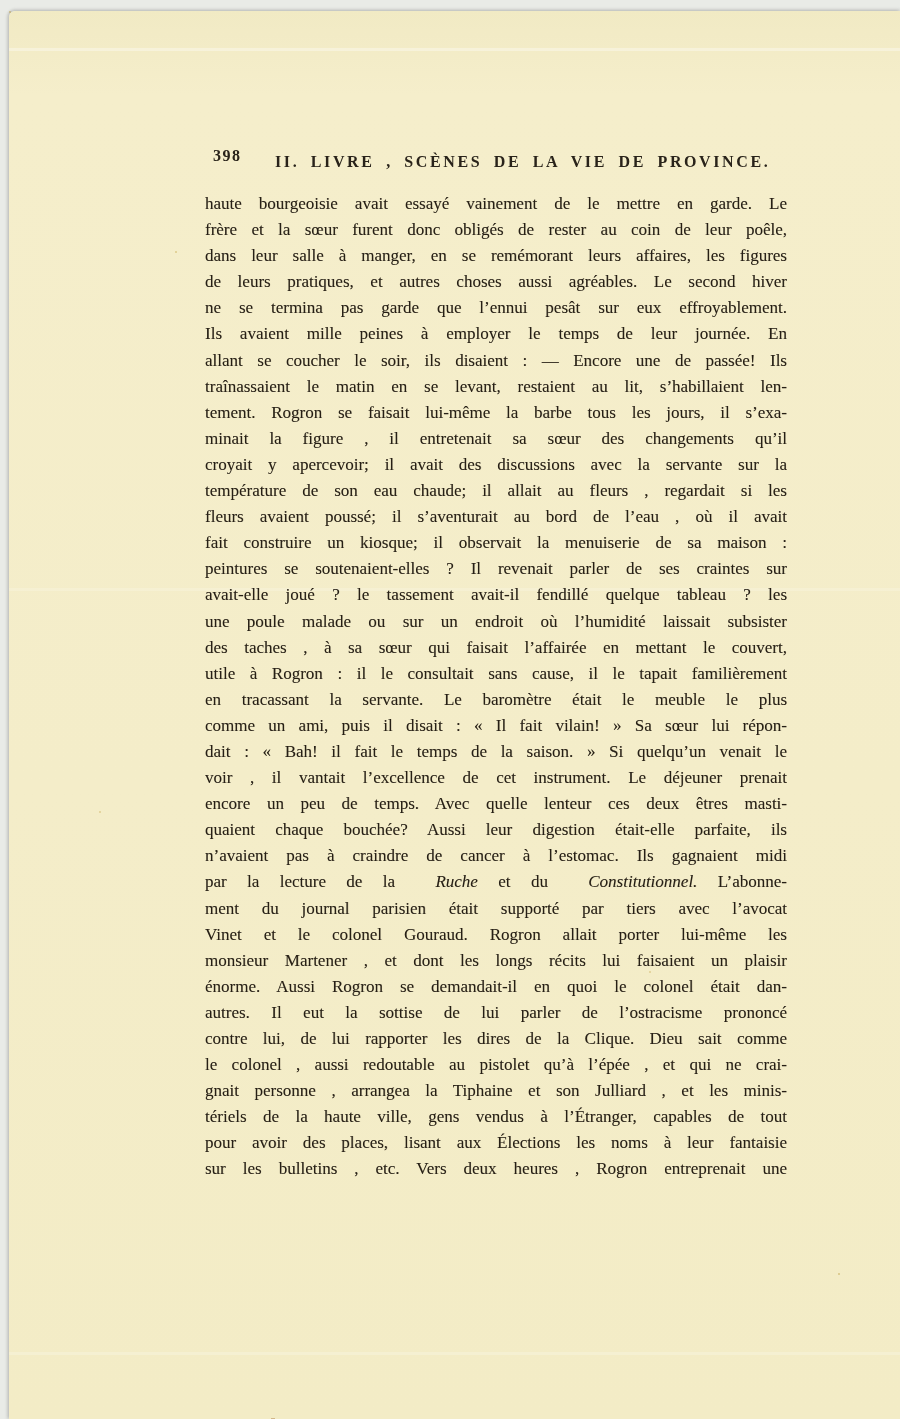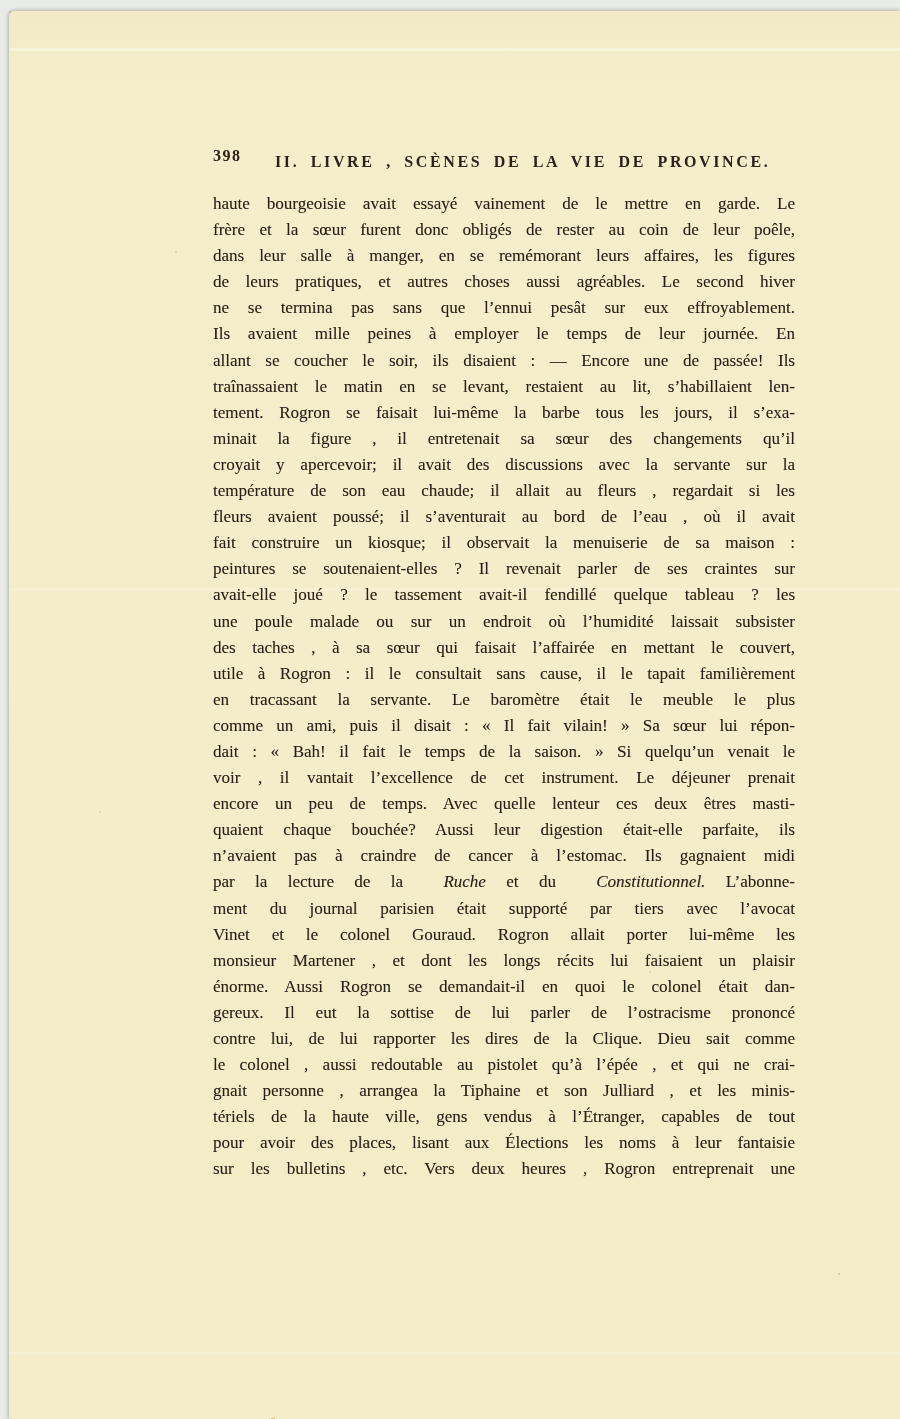--- a/index.html
+++ b/index.html
@@ -41,21 +41,21 @@
     color: #29231a;
   }
   .running-title {
     position: absolute; left: 266px; top: 142px;
     font-size: 16px; font-weight: bold;
     letter-spacing: 2.6px; word-spacing: 5px;
     color: #29231a;
     white-space: nowrap;
   }
   .text-block {
-    position: absolute; left: 204px; top: 180px; width: 582px;
+    position: absolute; left: 196px; top: 180px; width: 582px;
     color: #261f15;
   }
   .line {
     height: 26.1px;
     line-height: 26px;
     font-size: 17px;
     text-align: justify;
     text-align-last: justify;
     overflow: hidden;
     white-space: nowrap;
@@ -73,21 +73,21 @@
   <div class="specks"></div>
 
   <div class="page-number">398</div>
   <div class="running-title">II. LIVRE , SCÈNES DE LA VIE DE PROVINCE.</div>
 
   <div class="text-block">
     <div class="line">haute bourgeoisie avait essayé vainement de le mettre en garde. Le</div>
     <div class="line">frère et la sœur furent donc obligés de rester au coin de leur poêle,</div>
     <div class="line">dans leur salle à manger, en se remémorant leurs affaires, les figures</div>
     <div class="line">de leurs pratiques, et autres choses aussi agréables. Le second hiver</div>
-    <div class="line">ne se termina pas sans que l’ennui pesât sur eux effroyablement.</div>
+    <div class="line">ne se termina pas garde que l’ennui pesât sur eux effroyablement.</div>
     <div class="line">Ils avaient mille peines à employer le temps de leur journée. En</div>
     <div class="line">allant se coucher le soir, ils disaient : — Encore une de passée! Ils</div>
     <div class="line">traînassaient le matin en se levant, restaient au lit, s’habillaient len-</div>
     <div class="line">tement. Rogron se faisait lui-même la barbe tous les jours, il s’exa-</div>
     <div class="line">minait la figure , il entretenait sa sœur des changements qu’il</div>
     <div class="line">croyait y apercevoir; il avait des discussions avec la servante sur la</div>
     <div class="line">température de son eau chaude; il allait au fleurs , regardait si les</div>
     <div class="line">fleurs avaient poussé; il s’aventurait au bord de l’eau , où il avait</div>
     <div class="line">fait construire un kiosque; il observait la menuiserie de sa maison :</div>
     <div class="line">peintures se soutenaient-elles ? Il revenait parler de ses craintes sur</div>
@@ -100,21 +100,21 @@
     <div class="line">dait : « Bah! il fait le temps de la saison. » Si quelqu’un venait le</div>
     <div class="line">voir , il vantait l’excellence de cet instrument. Le déjeuner prenait</div>
     <div class="line">encore un peu de temps. Avec quelle lenteur ces deux êtres masti-</div>
     <div class="line">quaient chaque bouchée? Aussi leur digestion était-elle parfaite, ils</div>
     <div class="line">n’avaient pas à craindre de cancer à l’estomac. Ils gagnaient midi</div>
     <div class="line"><span>par la lecture de la </span><span class="it">Ruche</span><span> et du </span><span class="it">Constitutionnel.</span><span> L’abonne-</span></div>
     <div class="line">ment du journal parisien était supporté par tiers avec l’avocat</div>
     <div class="line">Vinet et le colonel Gouraud. Rogron allait porter lui-même les</div>
     <div class="line">monsieur Martener , et dont les longs récits lui faisaient un plaisir</div>
     <div class="line">énorme. Aussi Rogron se demandait-il en quoi le colonel était dan-</div>
-    <div class="line">gereux. Il eut la sottise de lui parler de l’ostracisme prononcé</div>
+    <div class="line">autres. Il eut la sottise de lui parler de l’ostracisme prononcé</div>
     <div class="line">contre lui, de lui rapporter les dires de la Clique. Dieu sait comme</div>
     <div class="line">le colonel , aussi redoutable au pistolet qu’à l’épée , et qui ne crai-</div>
     <div class="line">gnait personne , arrangea la Tiphaine et son Julliard , et les minis-</div>
     <div class="line">tériels de la haute ville, gens vendus à l’Étranger, capables de tout</div>
     <div class="line">pour avoir des places, lisant aux Élections les noms à leur fantaisie</div>
     <div class="line">sur les bulletins , etc. Vers deux heures , Rogron entreprenait une</div>
   </div>
 </div>
 
 </body></html>

